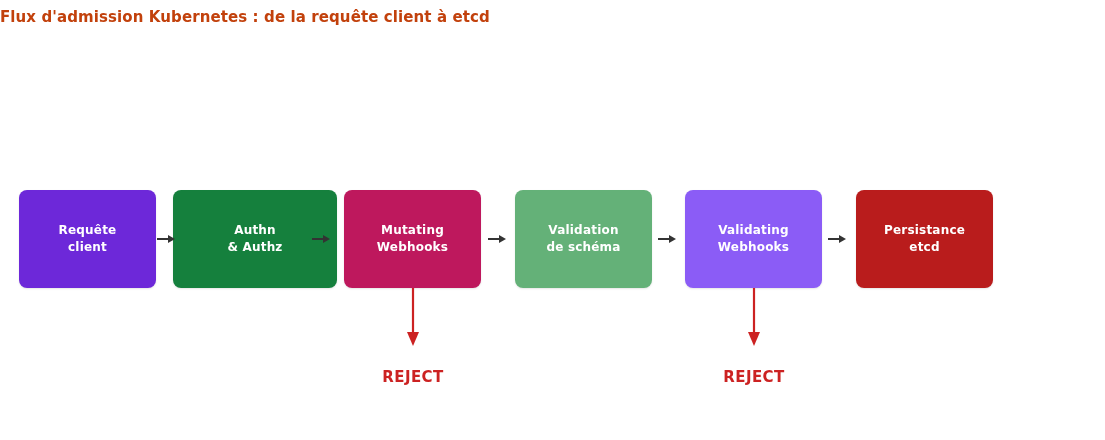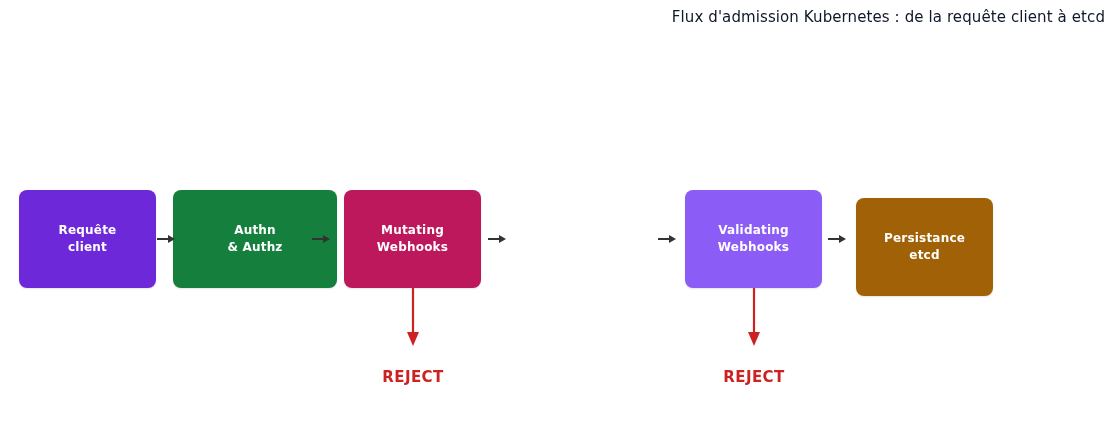--- a/index.html
+++ b/index.html
@@ -19,24 +19,24 @@
     position: absolute;
     left: 0; top: 0;
     width: 1105px;
     height: 440px;
   }
   #diagram-title {
     position: absolute;
     left: 0;
     top: 8px;
     width: 1105px;
-    text-align: right;
+    text-align: left;
     font-size: 15px;
-    font-weight: 400;
-    color: #0f172a;
+    font-weight: 700;
+    color: #c2410c;
     letter-spacing: 0.1px;
     white-space: nowrap;
   }
   .stage-box {
     position: absolute;
     top: 190px;
     height: 98px;
     border-radius: 8px;
     box-sizing: border-box;
     display: flex;
@@ -89,25 +89,29 @@
 client</span>
   </div>
   <div class="stage-box" id="box-1" style="left: 173px; width: 164px; background: #15803d;">
     <span class="stage-label">Authn
 &amp; Authz</span>
   </div>
   <div class="stage-box" id="box-2" style="left: 344px; width: 137px; background: #be185d;">
     <span class="stage-label">Mutating
 Webhooks</span>
   </div>
+  <div class="stage-box" id="box-3" style="left: 515px; width: 137px; background: rgb(100, 177, 120);">
+    <span class="stage-label">Validation
+de schéma</span>
+  </div>
   <div class="stage-box" id="box-4" style="left: 685px; width: 137px; background: #8b5cf6;">
     <span class="stage-label">Validating
 Webhooks</span>
   </div>
-  <div class="stage-box" id="box-5" style="left: 856px; width: 137px; background: #a16207; margin-top: 8px;">
+  <div class="stage-box" id="box-5" style="left: 856px; width: 137px; background: #b91c1c;">
     <span class="stage-label">Persistance
 etcd</span>
   </div>
 
   <div class="flow-arrow" id="conn-0" style="left: 157px;">
     <svg width="18" height="16" viewBox="0 0 18 16">
         <path d="M0 7 L11 7 L11 4 L18 8 L11 12 L11 9 L0 9 Z" fill="#333333"></path>
       </svg>
   </div>
   <div class="flow-arrow" id="conn-1" style="left: 312px;">

